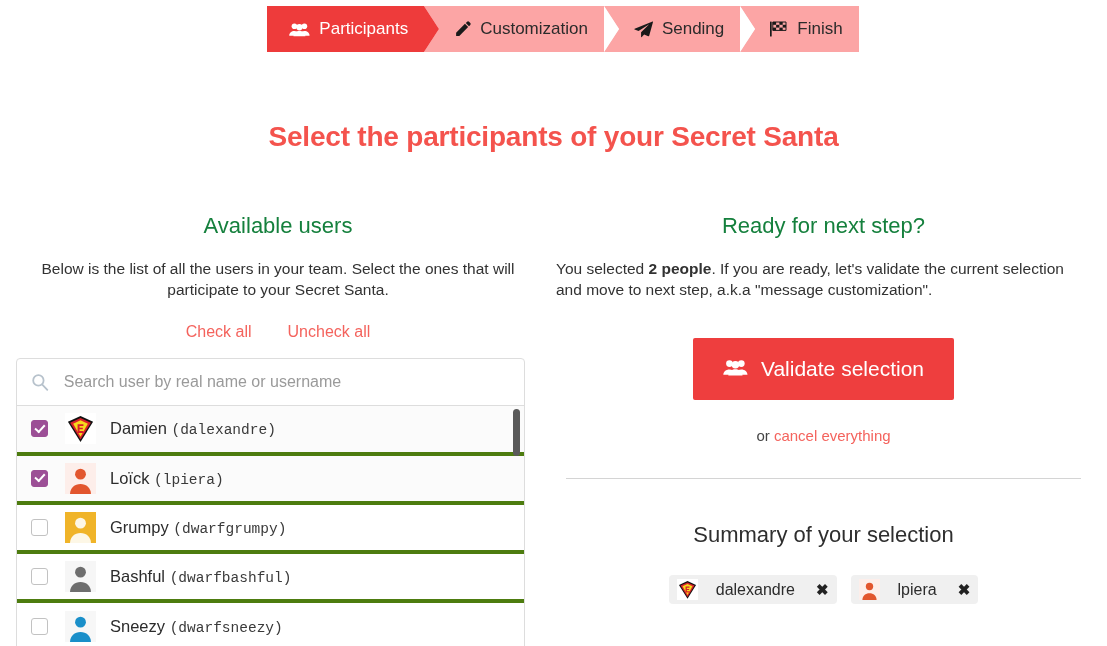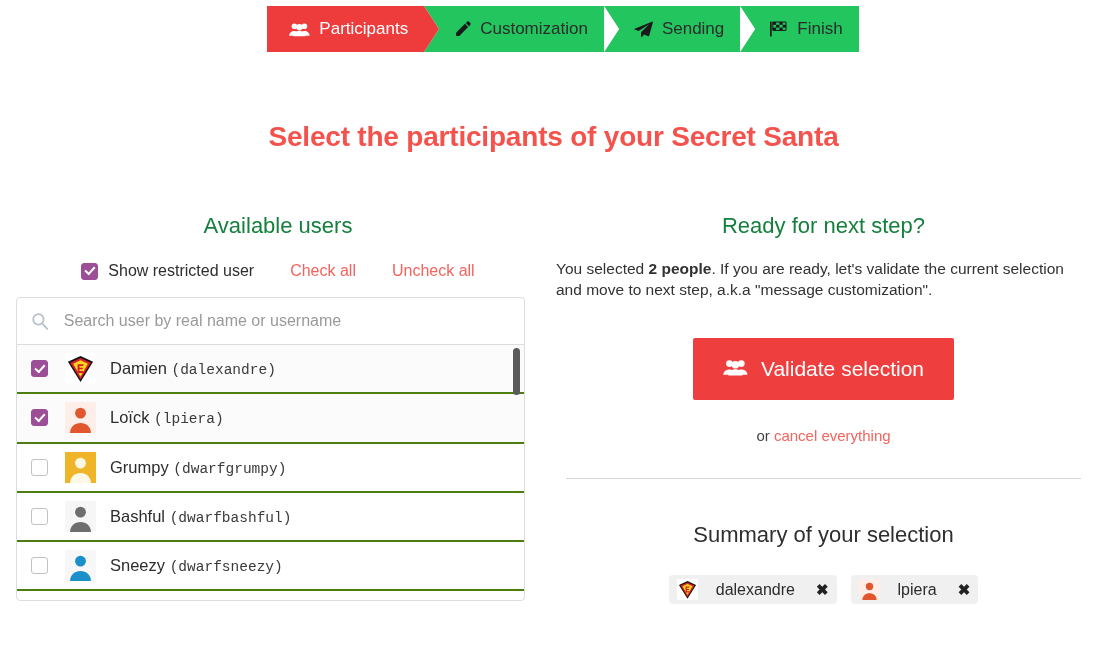--- a/index.html
+++ b/index.html
@@ -24,21 +24,21 @@
   .steps {
     display: flex;
     height: 54px;
     margin-left: 19px;
   }
   .step {
     position: relative;
     height: 46px;
     display: flex;
     align-items: center;
-    background: #22c55e;
+    background: #fca5a5;
     color: #2b2b2b;
     font-size: 17px;
     padding: 0 16px 0 30px;
     white-space: nowrap;
   }
   .step:first-child { padding-left: 22px; }
   .step .st-ico {
     margin-right: 9px;
     display: inline-flex;
     align-items: center;
@@ -191,21 +191,21 @@
 
   .list {
     position: relative;
     height: 256px;
     overflow: hidden;
   }
   .row {
     display: flex;
     align-items: center;
     height: 49.3px;
-    border-bottom: 2px solid #4d7c0f;
+    border-bottom: 4px solid #4d7c0f;
     padding: 0 14px;
     text-align: center;
   }
   .row.selected { background: #fbfbfb; }
   .row .cbox { margin-right: 17px; }
   .avatar {
     width: 31px; height: 31px;
     flex: none;
     margin-right: 14px;
     display: block;
@@ -348,26 +348,23 @@
     </div>
   </div>
 </div>
 
 <h1 class="page-title">Select the participants of your Secret Santa</h1>
 
 <div class="columns">
 
   <div class="col-left">
     <h2 class="col-h2">Available users</h2>
+    <p class="col-p left-intro">Below is the list of all the users in your team. Select the ones that will participate to your Secret Santa.</p>
 
     <div class="controls">
-      <label class="chk-label">
-        <span class="cbox checked"></span>
-        <span>Show restricted user</span>
-      </label>
       <a class="link-red">Check all</a>
       <a class="link-red">Uncheck all</a>
     </div>
 
     <div class="panel">
       <div class="search-row">
         <span class="search-ico">
           <svg width="18" height="18" viewBox="0 0 18 18" fill="none" stroke="#b7c2cc" stroke-width="1.8">
             <circle cx="7.4" cy="7.4" r="5.2"></circle>
               <line x1="11.3" y1="11.6" x2="16.3" y2="16.8" stroke-linecap="round"></line>

